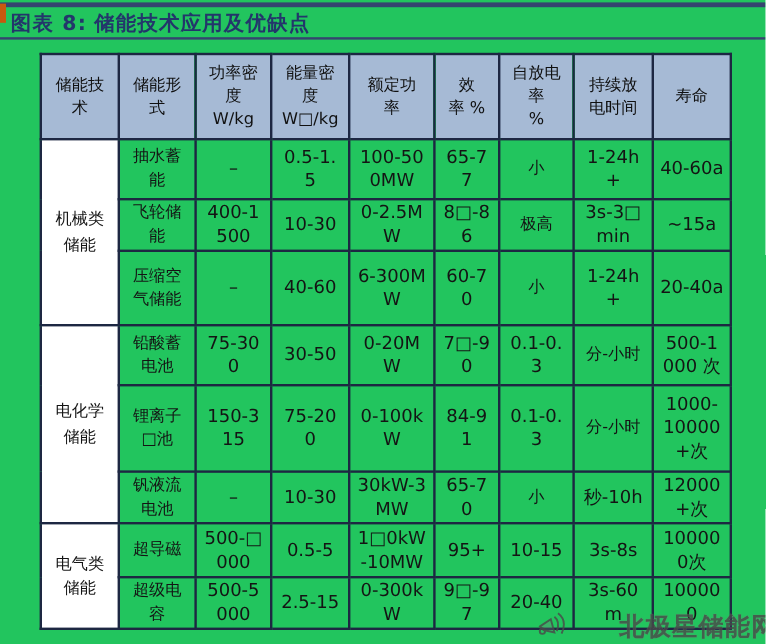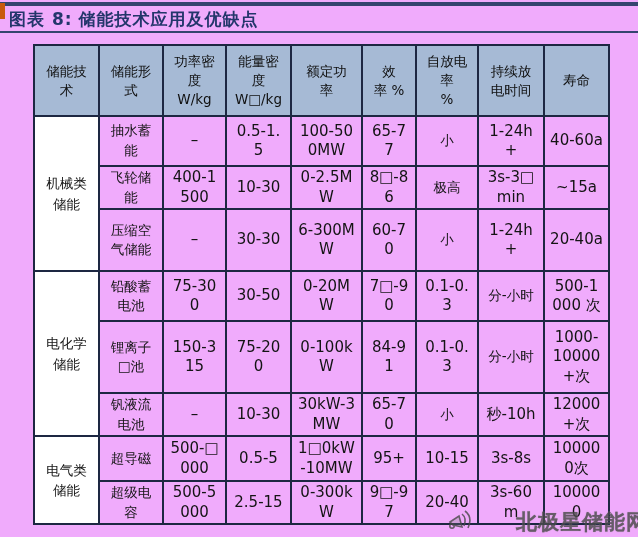--- a/index.html
+++ b/index.html
@@ -1,17 +1,17 @@
 <!DOCTYPE html>
 <html><head>
 <meta charset="utf-8">
 <style>
   html,body{margin:0;padding:0;background:#ffffff;}
   body{font-family:"DejaVu Sans","Liberation Sans",sans-serif;}
-  #page{position:relative;width:638px;height:537px;background:#f0abfc;overflow:hidden;}
+  #page{position:relative;width:638px;height:537px;background:#22c55e;overflow:hidden;}
 
   
   .top-rule{position:absolute;left:0;top:2px;width:638px;height:4px;background:#35446f;}
   .accent-bar{position:absolute;left:0;top:3px;width:5px;height:16px;background:#c8590f;}
   .title{position:absolute;left:9px;top:8px;font-size:17px;font-weight:bold;
          color:#23366b;letter-spacing:1px;white-space:nowrap;}
   .title .sep{padding-right:6px;}
   .title-rule{position:absolute;left:0;top:31px;width:638px;height:2px;background:#35446f;}
 
   
@@ -100,21 +100,21 @@
         <td class="num">10-30</td>
         <td class="num">0-2.5MW</td>
         <td class="num">8□-86</td>
         <td class="zh">极高</td>
         <td class="num">3s-3□min</td>
         <td class="num">~15a</td>
       </tr>
       <tr style="height:62px">
         <td class="zh">压缩空气储能</td>
         <td class="num">–</td>
-        <td class="num">30-30</td>
+        <td class="num">40-60</td>
         <td class="num">6-300MW</td>
         <td class="num">60-70</td>
         <td class="zh">小</td>
         <td class="num">1-24h+</td>
         <td class="num">20-40a</td>
       </tr>
 
       <tr style="height:50px">
         <td class="grp" rowspan="3">电化学储能</td>
         <td class="zh">铅酸蓄电池</td>

